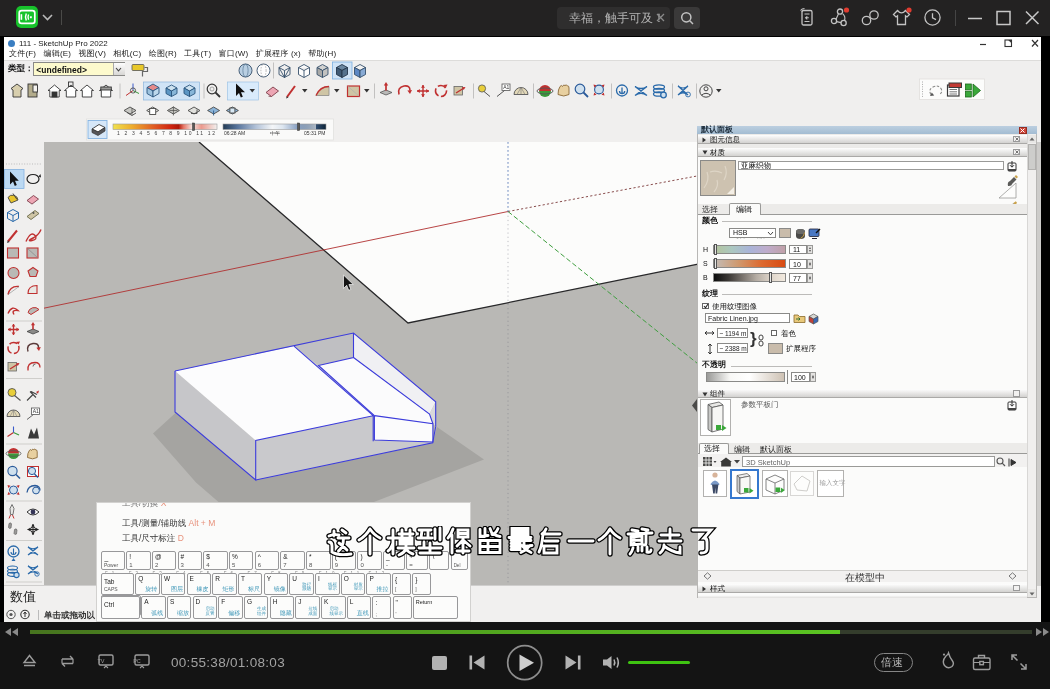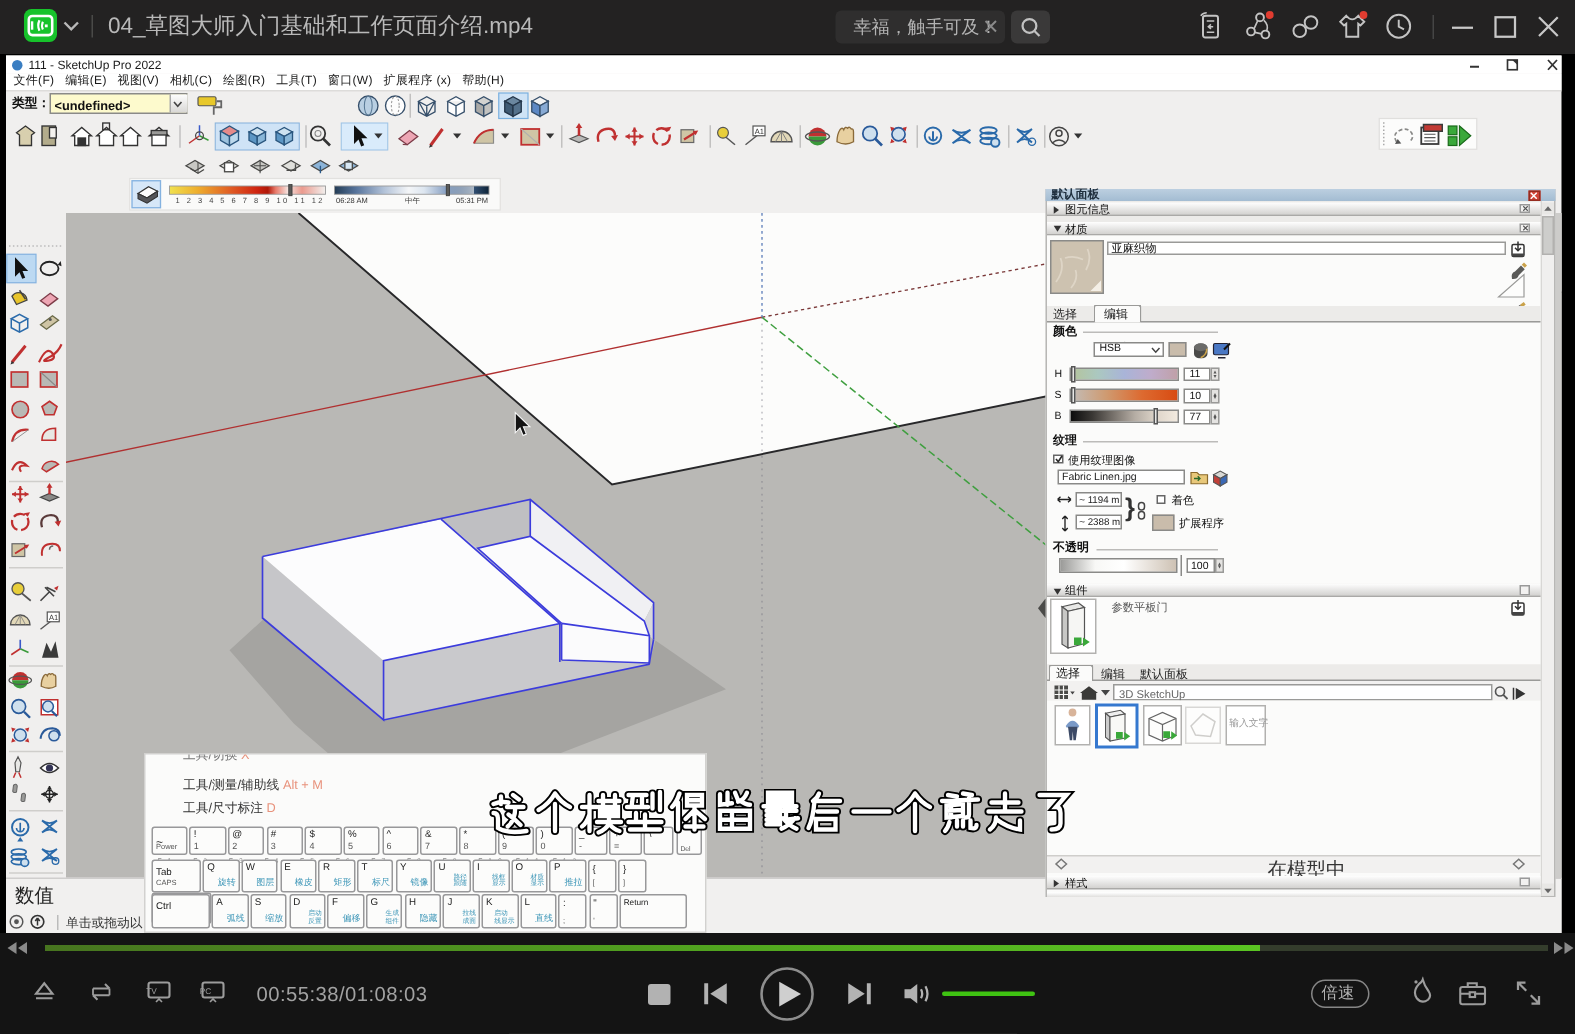--- a/index.html
+++ b/index.html
@@ -22,21 +22,20 @@
  <rect x="3.2" y="4.6" width="15.6" height="12.8" rx="2.4" fill="none" stroke="#fff" stroke-width="1.7"></rect>
  <rect x="4.6" y="8.2" width="1.6" height="5.6" fill="#fff"></rect>
  <path d="M10.3 7.5 q-1.6 3.5 0 7" fill="none" stroke="#fff" stroke-width="1.5"></path>
  <path d="M12.6 8.5 q-1.2 2.6 0 5.2" fill="none" stroke="#fff" stroke-width="1.4"></path>
  <rect x="13.9" y="10.3" width="1.9" height="1.9" fill="#fff"></rect>
 </svg>
 <svg class="a" style="left:41px;top:13px" width="13" height="9">
       <path d="M2 2 L6.5 6.5 L11 2" fill="none" stroke="#b9b9b9" stroke-width="1.6"></path>
     </svg>
 <div class="a" style="left:61px;top:10px;width:1px;height:15px;background:#4a4a48;"></div>
-<div class="a cn" style="left:72px;top:9.5px;font-size:15px;color:#b9b9b9;">04_草图大师入门基础和工作页面介绍.mp4</div>
 
 <div class="a" style="left:557px;top:7px;width:113px;height:22px;border-radius:4px;background:#2f2e2e;"></div>
 <div class="a cn" style="left:569px;top:12px;font-size:12px;color:#b3b3b3;">幸福，触手可及！</div>
 <svg class="a" style="left:655px;top:12px" width="11" height="11">
       <path d="M2 2 L9 9 M9 2 L2 9" stroke="#8a8a8a" stroke-width="1.3"></path>
     </svg>
 <div class="a" style="left:674px;top:7px;width:26px;height:22px;border-radius:4px;background:#3a3939;"></div>
 <svg class="a" style="left:680px;top:11px" width="15" height="15">
       <circle cx="6.3" cy="6.3" r="4.6" fill="none" stroke="#c2c2c2" stroke-width="1.5"></circle>
       <path d="M9.8 9.8 L13 13" stroke="#c2c2c2" stroke-width="1.5"></path>
@@ -472,21 +471,21 @@
 <div class="a" style="left:4px;top:585px;width:1037px;height:22.5px;background:#f1f0ef;border-top:1px solid #cfcecd;box-sizing:border-box;"></div>
 <div class="a cn" style="left:10px;top:589.5px;font-size:13px;color:#222;">数值</div>
 <div class="a" style="left:4px;top:607.5px;width:1037px;height:14.5px;background:#f1f0ef;"></div>
 <svg class="a" style="left:6px;top:609px" width="30" height="11" viewBox="0 0 30 11">
  <circle cx="5" cy="5.5" r="4.2" fill="none" stroke="#555" stroke-width="1"></circle>
  <circle cx="5" cy="5.5" r="1.6" fill="#555"></circle>
  <circle cx="19" cy="5.5" r="4.2" fill="none" stroke="#333" stroke-width="1.1"></circle>
  <path d="M19 3 L19 8 M19 3 l-1.5 2 M19 3 l1.5 2" stroke="#333" stroke-width="1"></path>
 </svg>
 <div class="a" style="left:38px;top:610px;width:1px;height:10px;background:#bbb;"></div>
-<div class="a cn" style="left:44px;top:610.5px;font-size:8.5px;color:#333;">单击或拖动以</div>
+<div class="a cn" style="left:44px;top:610.5px;font-size:8.5px;color:#333;font-weight:bold;">单击或拖动以</div>
 
 <svg class="a" style="left:44px;top:141.5px" width="997" height="443.5" viewBox="44 141.5 997 443.5">
  <rect x="44" y="141.5" width="997" height="443.5" fill="#b9b8b5"></rect>
 
  <polygon points="199,141.5 408,322.5 1041,194 1041,141.5" fill="#fcfcfb"></polygon>
  <path d="M199,141.5 L408,322.5 L1041,194" fill="none" stroke="#28282a" stroke-width="1.3"></path>
 
  <path d="M40,308.5 L508,211" stroke="#b03030" stroke-width="0.9"></path>
  <path d="M508,211 L697,175.5" stroke="#7a3838" stroke-width="0.9" stroke-dasharray="2.2,2.2"></path>
  <path d="M508,211 L700,365" stroke="#3f9f3f" stroke-width="1" stroke-dasharray="5,2.5"></path>
@@ -753,21 +752,21 @@
 <div class="a" style="left:816.5px;top:470px;width:27px;height:27px;background:#fff;border:1px solid #b2b1af;box-sizing:border-box;"></div>
 <div class="a cn" style="left:819.5px;top:480px;font-size:6.5px;color:#999;">输入文字</div>
 
 <div class="a" style="left:697.5px;top:570px;width:329px;height:11.5px;background:#f2f1f0;border-top:1px solid #cfcecb;box-sizing:border-box;"></div>
 <svg class="a" style="left:703px;top:572px" width="9" height="8">
       <path d="M4.5 0.8 L8 4 L4.5 7.2 L1 4 Z" fill="none" stroke="#777" stroke-width="1"></path>
     </svg>
 <svg class="a" style="left:1008px;top:572px" width="9" height="8">
       <path d="M4.5 0.8 L8 4 L4.5 7.2 L1 4 Z" fill="none" stroke="#777" stroke-width="1"></path>
     </svg>
-<div class="a cn" style="left:845px;top:572.5px;font-size:13px;color:#333;">在模型中</div>
+<div class="a cn" style="left:845px;top:572.5px;font-size:10px;color:#333;">在模型中</div>
 
 <div class="a" style="left:697.5px;top:583.5px;width:329px;height:9px;background:linear-gradient(#fefefe,#d3d2d0);border-bottom:1px solid #aaa9a7;box-sizing:border-box;"></div>
 <svg class="a" style="left:702px;top:586px" width="5" height="6">
       <path d="M0.5 0.5 L4 3 L0.5 5.5 Z" fill="#333"></path>
     </svg>
 <div class="a cn" style="left:710px;top:584.8px;font-size:7.5px;color:#111;">样式</div>
 <div class="a" style="left:1013px;top:584.8px;width:7px;height:6.5px;background:#f2f1f0;border:1px solid #999;box-sizing:border-box;"></div>
 <div class="a" style="left:697.5px;top:595px;width:329px;height:3px;background:linear-gradient(#fefefe,#e0dfdd);"></div>
 
 <svg class="a" style="left:690.5px;top:398px" width="7" height="15">

